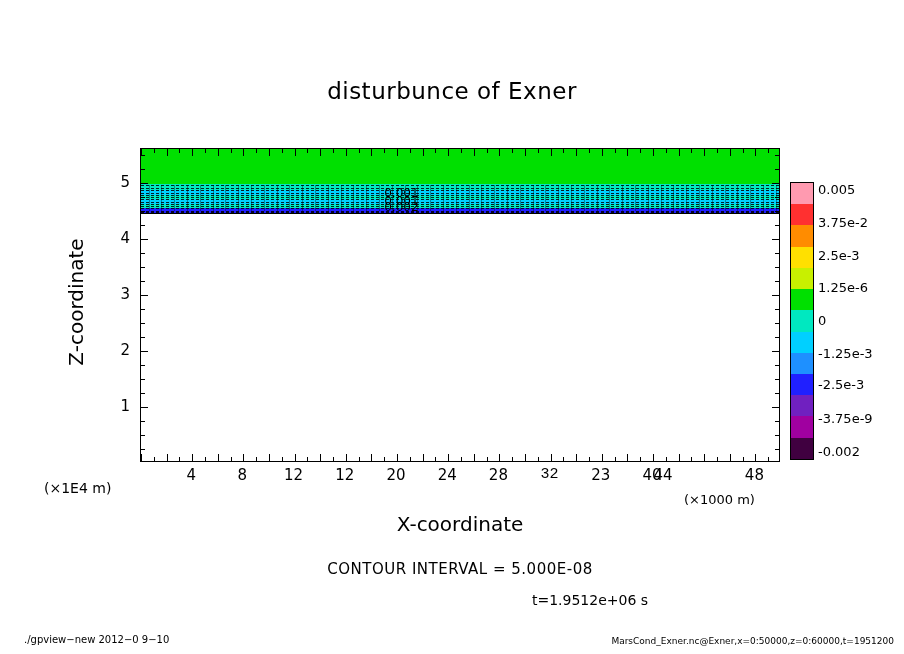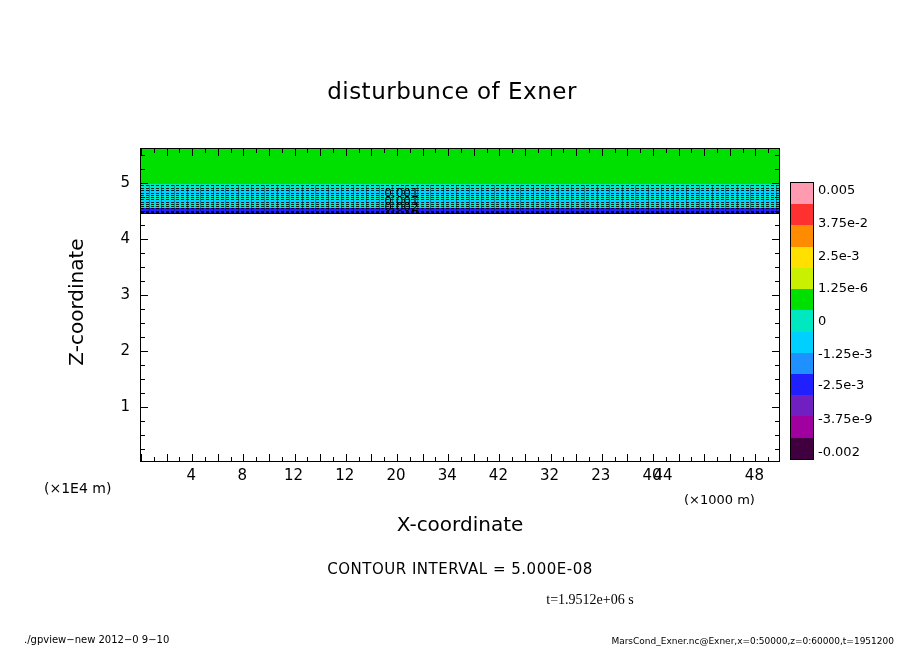--- a/index.html
+++ b/index.html
@@ -94,21 +94,20 @@
   #contour-note {
     left: 180px; top: 560px;
     width: 560px; text-align: center;
     font-size: 15px;
     letter-spacing: 0.5px;
   }
   #time-note {
     left: 400px; top: 592px;
     width: 380px; text-align: center;
     font-size: 14px;
-    font-family: Liberation Serif, serif;
   }
 
   #footer-left {
     left: 24px; top: 634px;
     font-size: 10px;
   }
   #footer-right {
     right: 10px; top: 636px;
     font-size: 9px;
     text-align: right;
@@ -391,23 +390,23 @@
   </div>
 
 <div class="abs" id="footer-left">./gpview−new   2012−0 9−10</div>
 <div class="abs" id="footer-right">MarsCond_Exner.nc@Exner,x=0:50000,z=0:60000,t=1951200</div>
 
 <div class="xlabel" style="left: 171.2px;">4</div>
 <div class="xlabel" style="left: 222.4px;">8</div>
 <div class="xlabel" style="left: 273.6px;">12</div>
 <div class="xlabel" style="left: 324.8px;">12</div>
 <div class="xlabel" style="left: 376px;">20</div>
-<div class="xlabel" style="left: 427.2px;">34</div>
-<div class="xlabel" style="left: 478.4px;">42</div>
-<div class="xlabel" style="left: 529.6px;">32</div>
+<div class="xlabel" style="left: 427.2px;">24</div>
+<div class="xlabel" style="left: 478.4px;">28</div>
+<div class="xlabel" style="left: 529.6px; font-family: Liberation Mono, monospace;">32</div>
 <div class="xlabel" style="left: 580.8px;">23</div>
 <div class="xlabel" style="left: 632px;">40</div>
 <div class="xlabel" style="left: 643px;">44</div>
 <div class="xlabel" style="left: 734.4px;">48</div>
 <div class="ylabel" style="top: 396.929px;">1</div>
 <div class="ylabel" style="top: 340.857px;">2</div>
 <div class="ylabel" style="top: 284.786px;">3</div>
 <div class="ylabel" style="top: 228.714px;">4</div>
 <div class="ylabel" style="top: 172.643px;">5</div>
 <div class="cblabel" style="top: 182px;">0.005</div>

